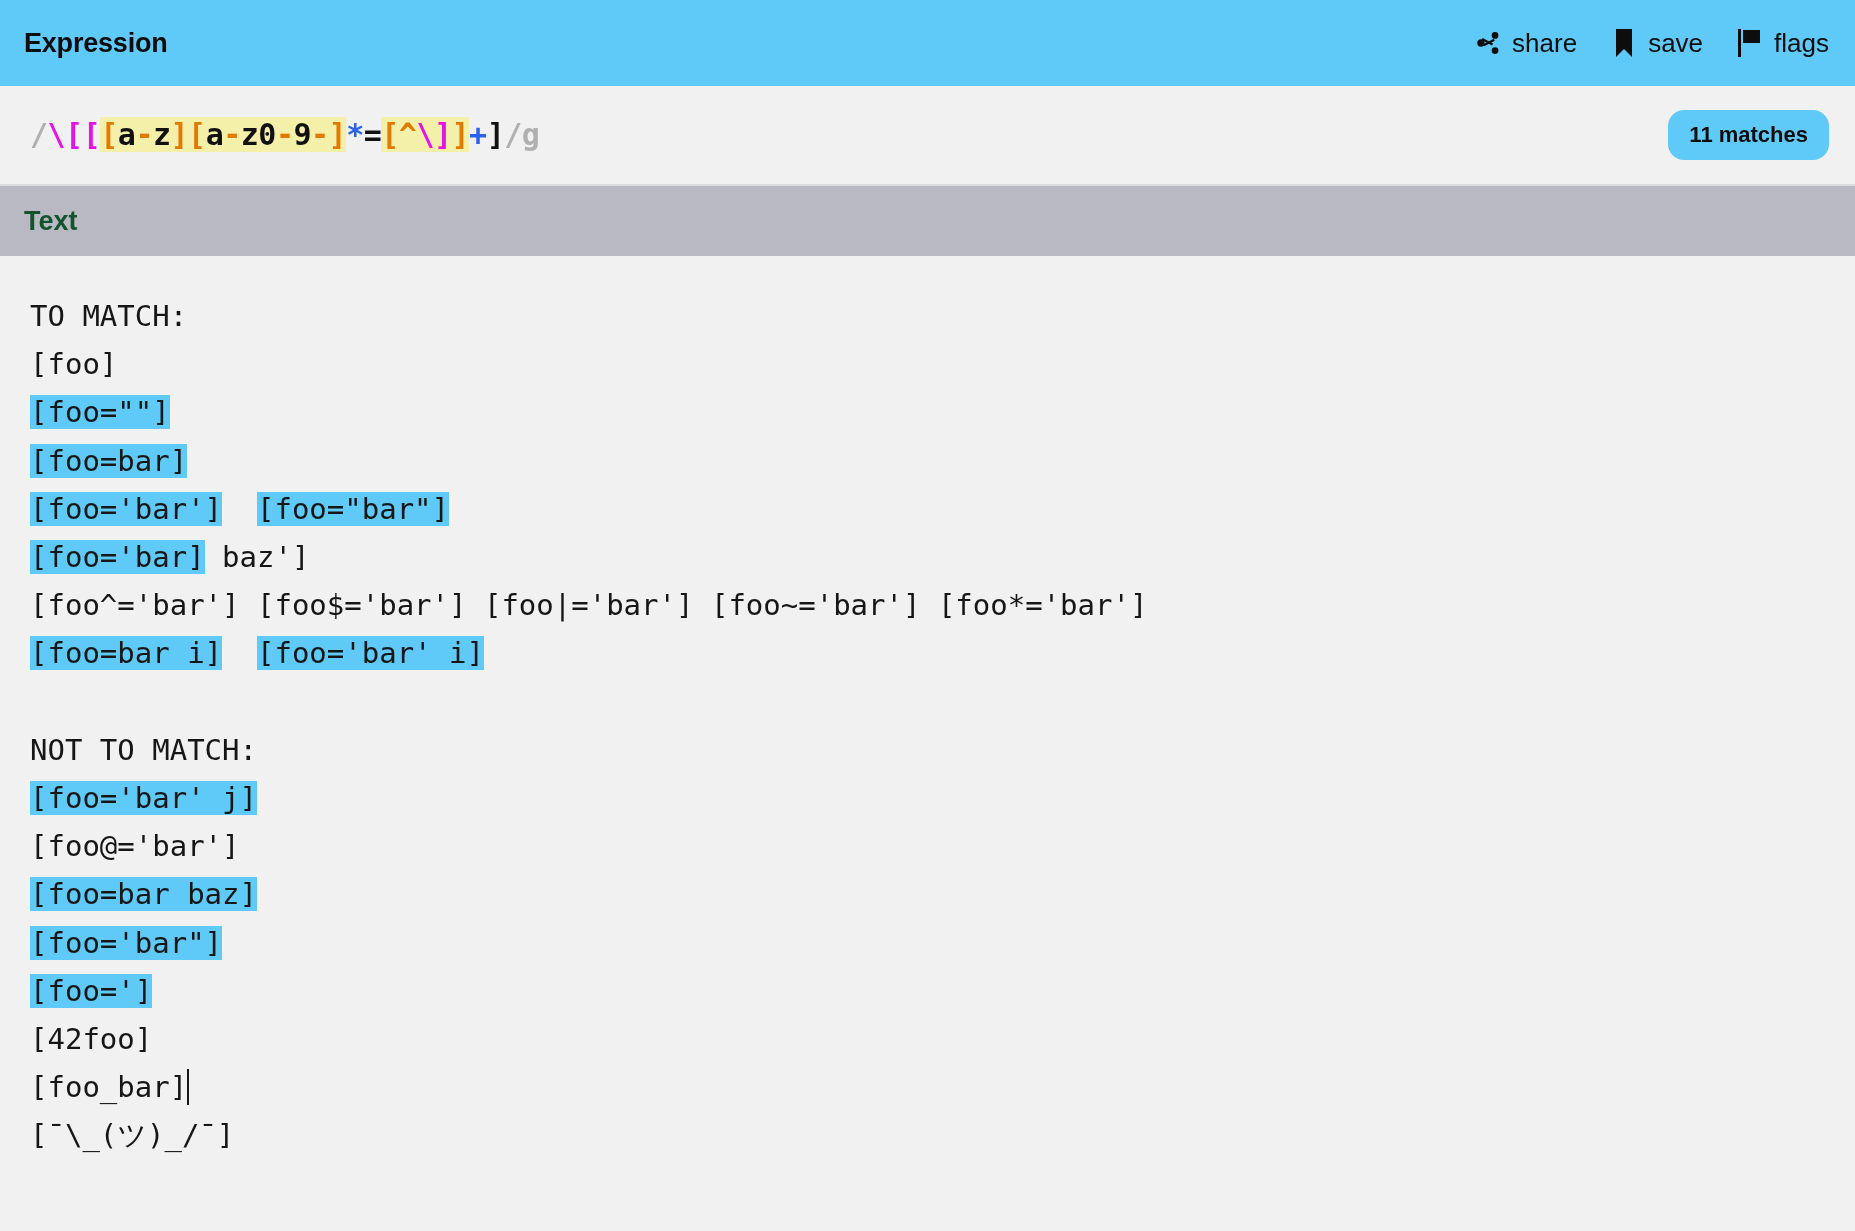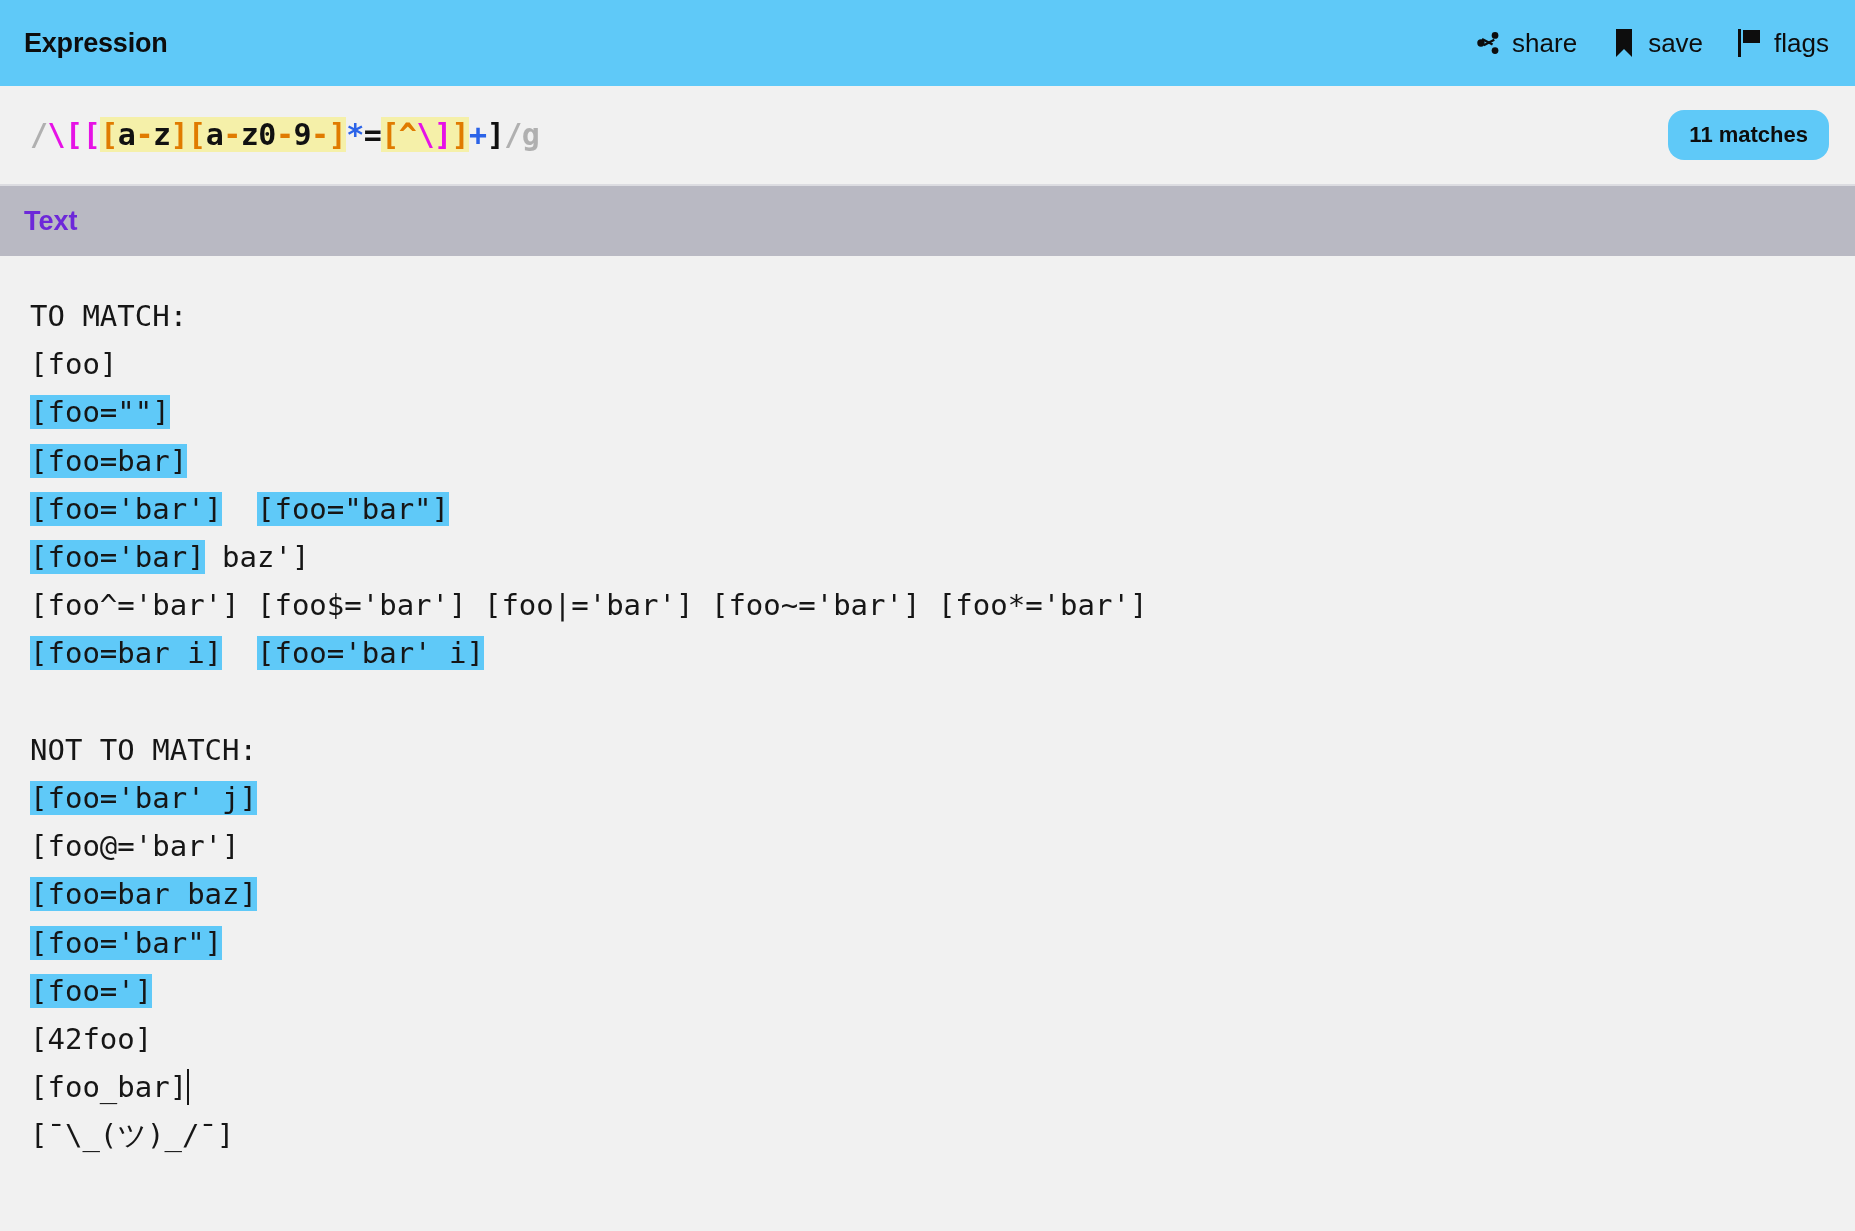--- a/index.html
+++ b/index.html
@@ -102,21 +102,21 @@
     height: 72px;
     display: flex;
     align-items: center;
     padding: 0 24px;
     box-sizing: border-box;
     border-top: 2px solid #dcdce1;
   }
   .section-header-title {
     font-size: 27px;
     font-weight: bold;
-    color: #6d28d9;
+    color: #14532d;
   }
 
   
   .text-body {
     background: #f1f1f1;
     padding: 36px 30px 0 30px;
     box-sizing: border-box;
     height: 1019px;
     position: relative;
   }

